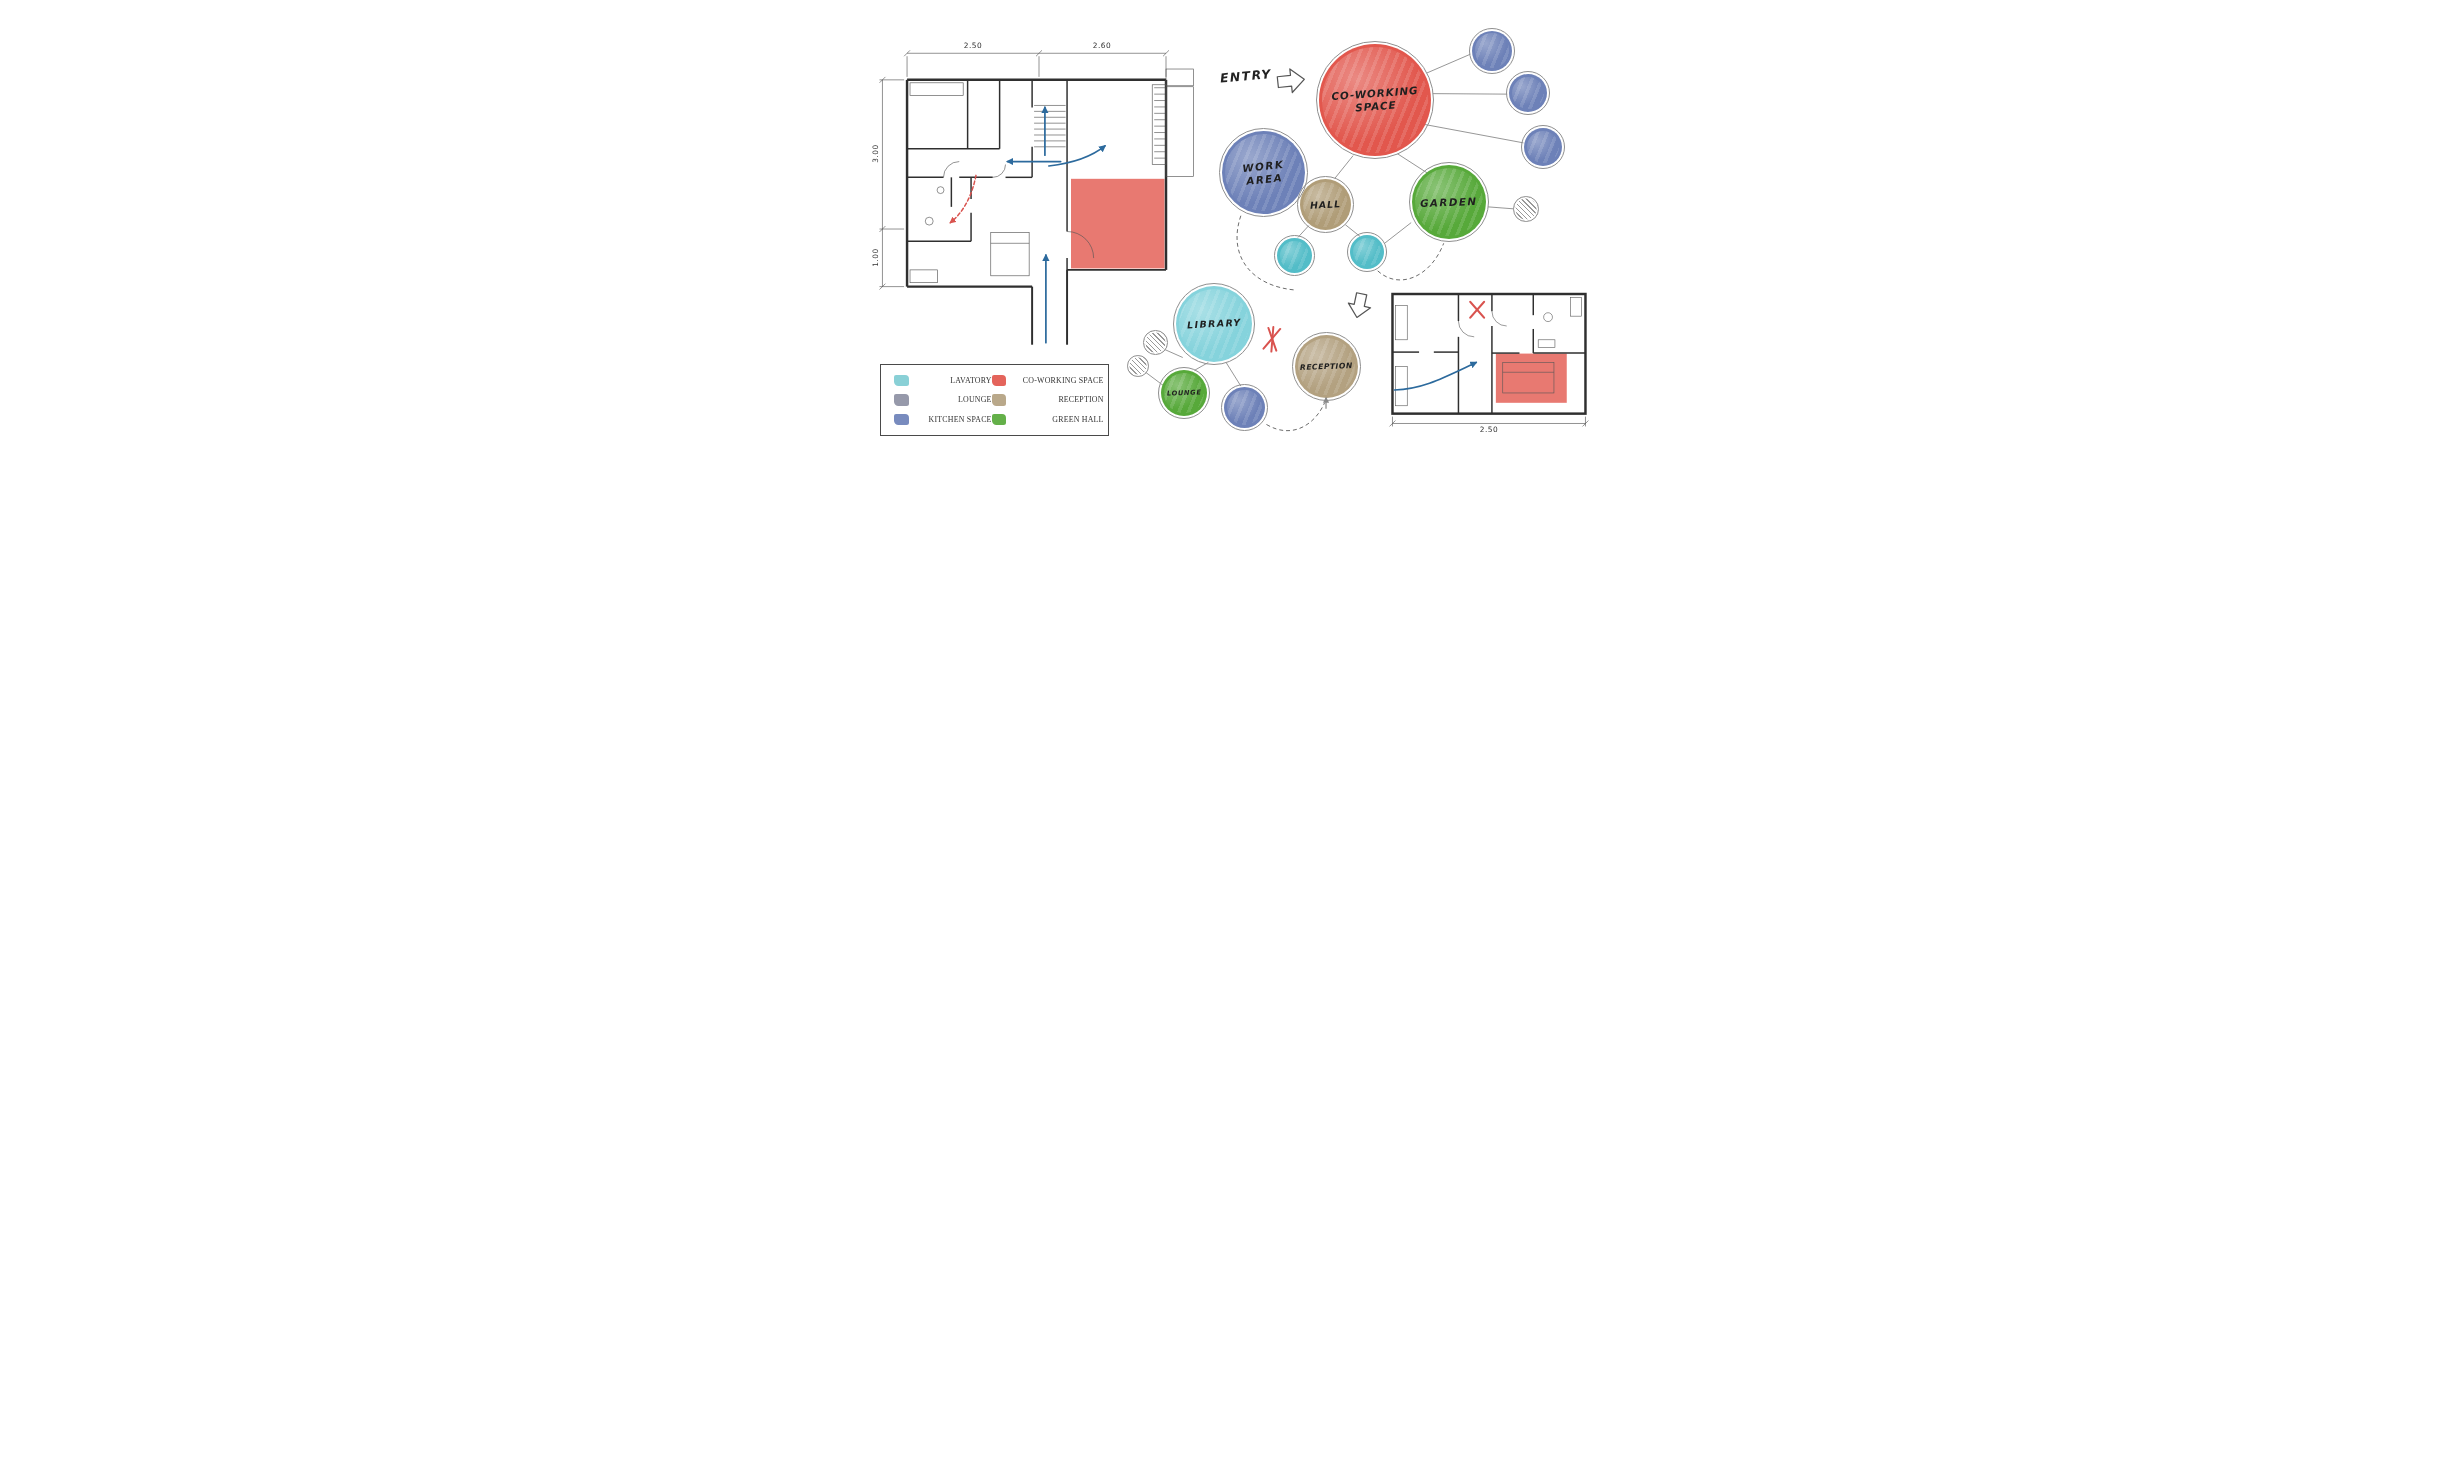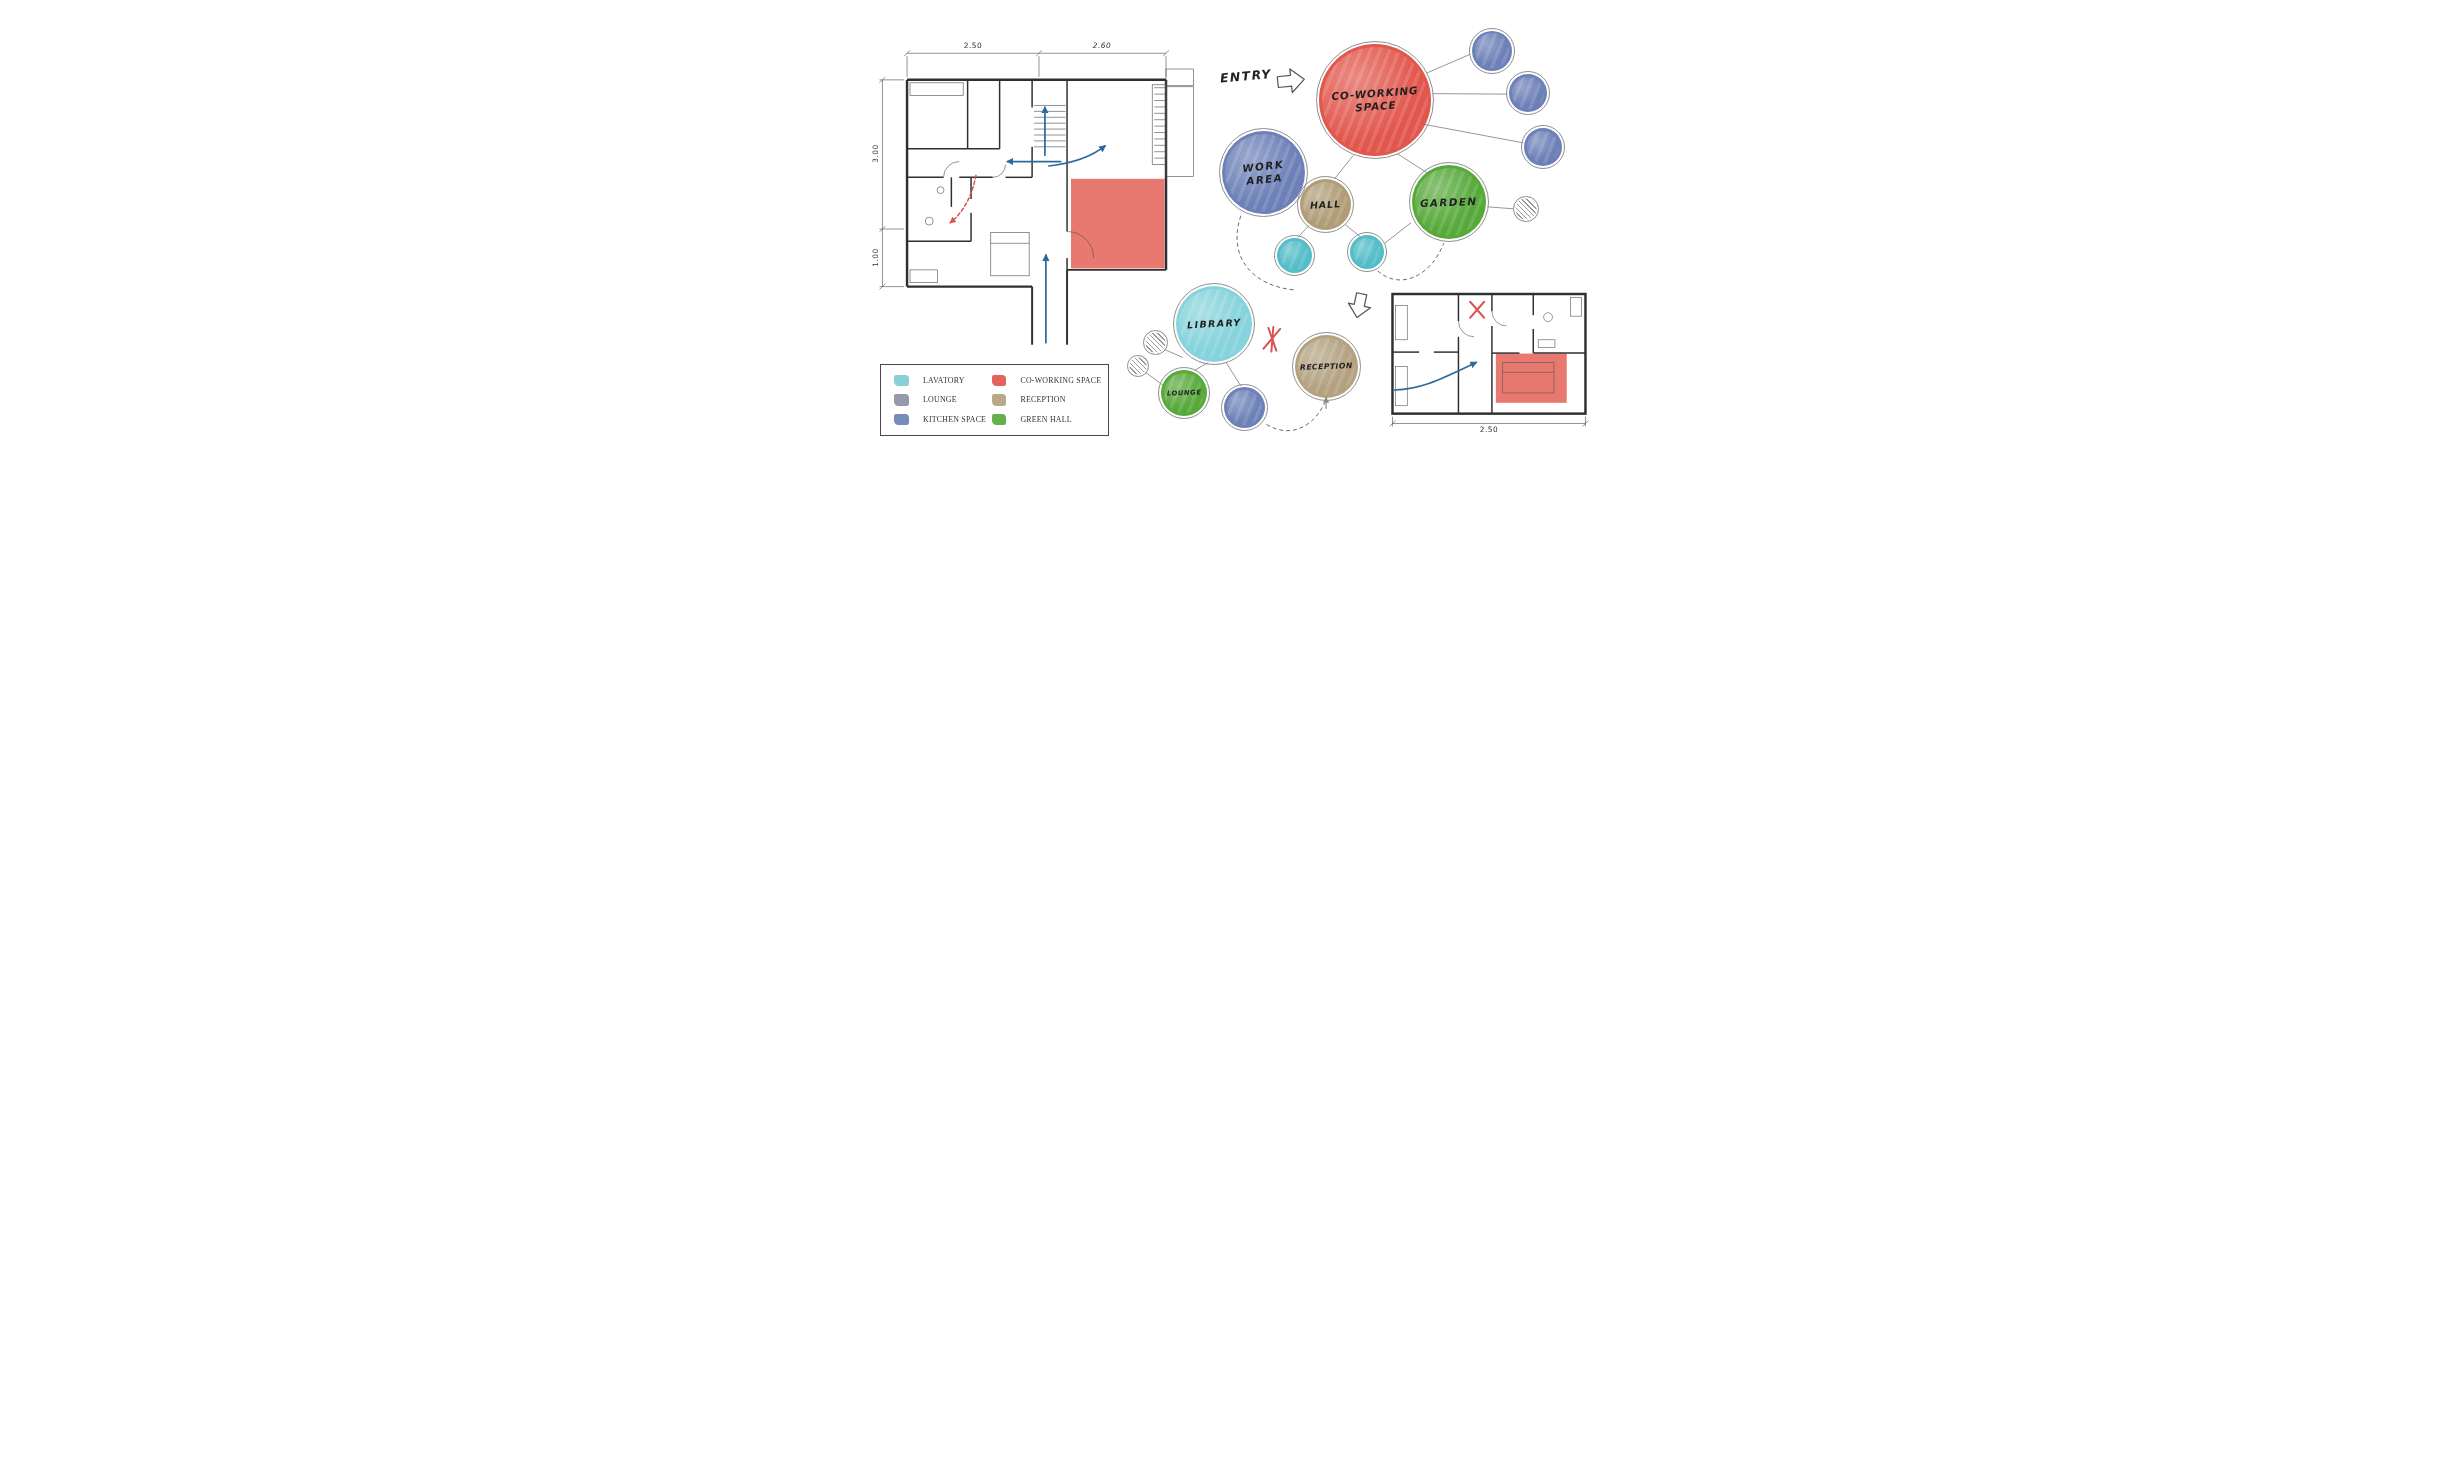--- a/index.html
+++ b/index.html
@@ -43,30 +43,30 @@
          background:repeating-linear-gradient(45deg,#999 0 1px,rgba(0,0,0,0) 1px 3.4px);}
   .h-right{left:666px;top:196px;width:25.6px;height:25.6px;}
   .h-1{left:296px;top:330px;width:24.6px;height:24.6px;}
   .h-2{left:280px;top:355px;width:21.7px;height:21.7px;}
 
   
   .entry-label{position:absolute;left:373px;top:69px;width:59px;font-size:12.3px;font-style:italic;
           font-weight:600;letter-spacing:1.5px;transform:rotate(-5deg);color:#222;}
   .dim{position:absolute;font-size:7.4px;color:#333;letter-spacing:0.5px;text-align:center;}
   .dim-250a{left:109px;top:41px;width:34px;}
-  .dim-260{left:238px;top:41px;width:34px;font-style:italic;}
+  .dim-260{left:238px;top:41px;width:34px;}
   .dim-300{left:13.8px;top:149px;width:29.5px;transform:rotate(-90deg);}
   .dim-100{left:13.8px;top:253px;width:29.5px;transform:rotate(-90deg);}
   .dim-250b{left:625px;top:425px;width:34px;}
 
   
   .legend{position:absolute;left:32.5px;top:364px;width:229px;height:72px;border:1.5px solid #4a4a4a;
           background:#fff;display:grid;grid-template-columns:1fr 1.15fr;grid-auto-rows:1fr;
           align-items:center;padding:5.9px 3.9px 5.9px 13.8px;box-sizing:border-box;}
-  .legend-item{display:flex;align-items:center;gap:14px;}
+  .legend-item{display:flex;align-items:center;gap:14px;justify-content:space-between;}
   .swatch{width:14.8px;height:11.3px;border-radius:2px 3.9px 2.5px 4.4px;opacity:.92;flex:none;}
   .legend-label{font-family:"Liberation Serif",serif;font-size:7.9px;letter-spacing:0.2px;color:#333;}
 </style>
 </head>
 <body>
 
 <div class="canvas">
 
   <svg class="layer" width="768" height="461" viewBox="0 0 1560 936">
     <defs>

